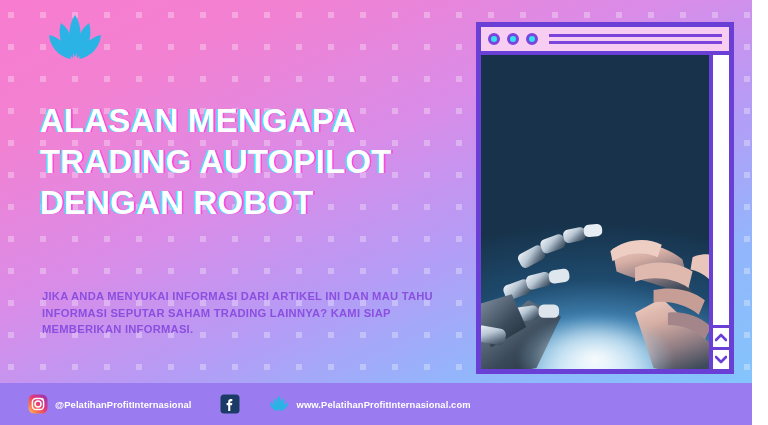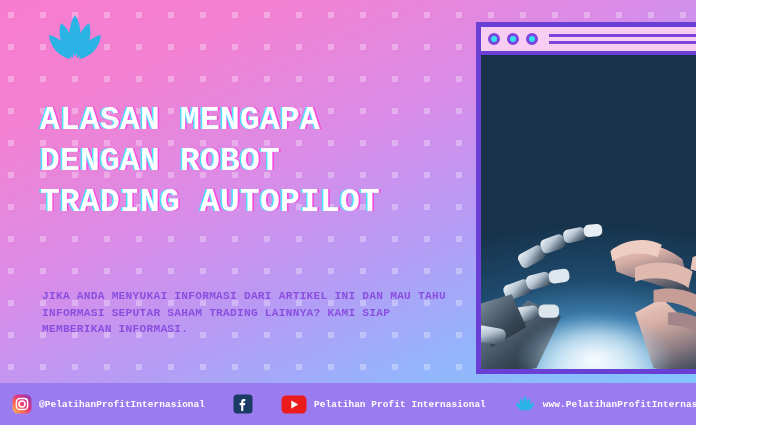--- a/index.html
+++ b/index.html
@@ -6,31 +6,30 @@
     margin: 0;
     padding: 0;
     background: #ffffff;
   }
   body {
     font-family: "Liberation Sans", sans-serif;
   }
 
   .canvas {
     position: relative;
-    width: 696px;
+    width: 752px;
     height: 425px;
     overflow: hidden;
     background: linear-gradient(155deg,
         #f87ccf 0%,
         #f281d2 18%,
         #d98ce8 40%,
         #b69bf5 58%,
         #93b5fb 76%,
         #7fc9fc 100%);
-    font-family: Liberation Mono, monospace;
   }
   .dotgrid-squares {
     position: absolute;
     inset: 0;
     pointer-events: none;
   }
   .dotgrid-squares i {
     position: absolute;
     width: 6px;
     height: 6px;
@@ -504,22 +503,22 @@
         <path d="M17 10 C 27 17, 31 32, 29 45 C 18 38, 13 23, 17 10 Z"></path>
         <path d="M45 10 C 49 23, 44 38, 33 45 C 31 32, 35 17, 45 10 Z"></path>
         <path d="M5 22 C 16 24, 25 34, 27 46 C 15 44, 6 34, 5 22 Z"></path>
         <path d="M57 22 C 56 34, 47 44, 35 46 C 37 34, 46 24, 57 22 Z"></path>
       </g>
     </svg>
   </div>
 
   <h1 class="headline">
     <span class="ln">ALASAN MENGAPA</span>
+    <span class="ln">TRADING AUTOPILOT</span>
     <span class="ln">DENGAN ROBOT</span>
-    <span class="ln">TRADING AUTOPILOT</span>
   </h1>
 
   <p class="subtitle">JIKA ANDA MENYUKAI INFORMASI DARI ARTIKEL INI DAN MAU TAHU INFORMASI SEPUTAR SAHAM TRADING LAINNYA? KAMI SIAP MEMBERIKAN INFORMASI.</p>
 
   <div class="browser">
 
     <div class="browser-bar">
       <span class="dot"></span>
       <span class="dot"></span>
       <span class="dot"></span>
@@ -605,21 +604,21 @@
           <svg width="12" height="9" viewBox="0 0 12 9" aria-hidden="true">
             <path d="M1 2 L6 7 L11 2" fill="none" stroke="#6a3fd6" stroke-width="2.6" stroke-linecap="round" stroke-linejoin="round"></path>
           </svg>
         </div>
       </div>
     </div>
   </div>
 
   <div class="footer">
 
-    <div class="fitem" style="margin-left:12px;">
+    <div class="fitem" style="margin-left:28px;">
       <svg class="ficon" width="20" height="20" viewBox="0 0 20 20">
         <defs>
           <linearGradient id="ig" x1="0" y1="1" x2="1" y2="0">
             <stop offset="0%" stop-color="#fdc468"></stop>
             <stop offset="28%" stop-color="#f96e4b"></stop>
             <stop offset="58%" stop-color="#e0337f"></stop>
             <stop offset="100%" stop-color="#8a3ab9"></stop>
           </linearGradient>
         </defs>
         <rect x="0.5" y="0.5" width="19" height="19" rx="5.5" fill="url(#ig)"></rect>
@@ -630,27 +629,20 @@
       <span class="lbl">@PelatihanProfitInternasional</span>
     </div>
 
     <div class="fitem" style="margin-left:28px;">
       <svg class="ficon" width="20" height="20" viewBox="0 0 20 20">
         <rect x="0.5" y="0.5" width="19" height="19" rx="3.5" fill="#1b3a66"></rect>
         <path d="M12.3 7.2 h-1.3 c-0.45 0 -0.7 0.3 -0.7 0.75 V9.1 h2 l-0.3 2.1 h-1.7 V17 H8.2 v-5.8 H6.6 V9.1 h1.6 V7.6 c0 -1.6 0.95 -2.6 2.5 -2.6 h1.6 Z" fill="#ffffff"></path>
       </svg>
     </div>
 
-    <div class="fitem" style="margin-left:28px;">
-      <svg class="ficon" width="26" height="19" viewBox="0 0 26 19">
-        <rect x="0.5" y="0.5" width="25" height="18" rx="4.5" fill="#ec1c1c"></rect>
-        <path d="M10.3 5.6 L17.2 9.5 L10.3 13.4 Z" fill="#ffffff"></path>
-      </svg>
-      <span class="lbl">Pelatihan Profit Internasional</span>
-    </div>
 
     <div class="fitem" style="margin-left:28px;">
       <svg class="ficon" width="22" height="20" viewBox="0 0 62 52">
         <g fill="#2bb3e6">
           <path d="M31 2 C 38 12, 39 29, 31 44 C 23 29, 24 12, 31 2 Z"></path>
           <path d="M17 10 C 27 17, 31 32, 29 45 C 18 38, 13 23, 17 10 Z"></path>
           <path d="M45 10 C 49 23, 44 38, 33 45 C 31 32, 35 17, 45 10 Z"></path>
           <path d="M5 22 C 16 24, 25 34, 27 46 C 15 44, 6 34, 5 22 Z"></path>
           <path d="M57 22 C 56 34, 47 44, 35 46 C 37 34, 46 24, 57 22 Z"></path>
         </g>

